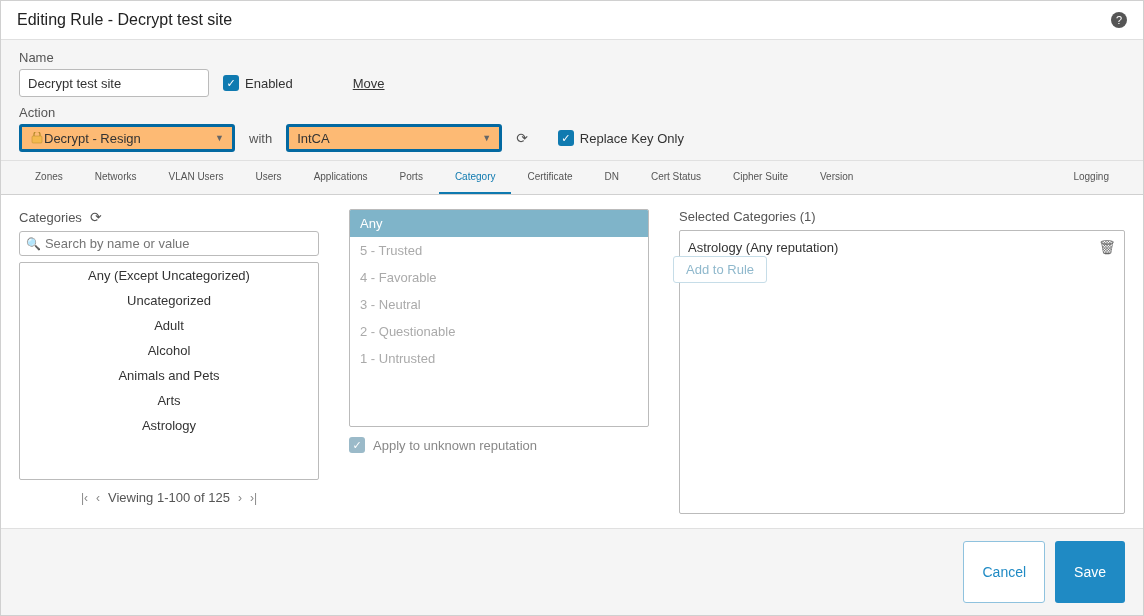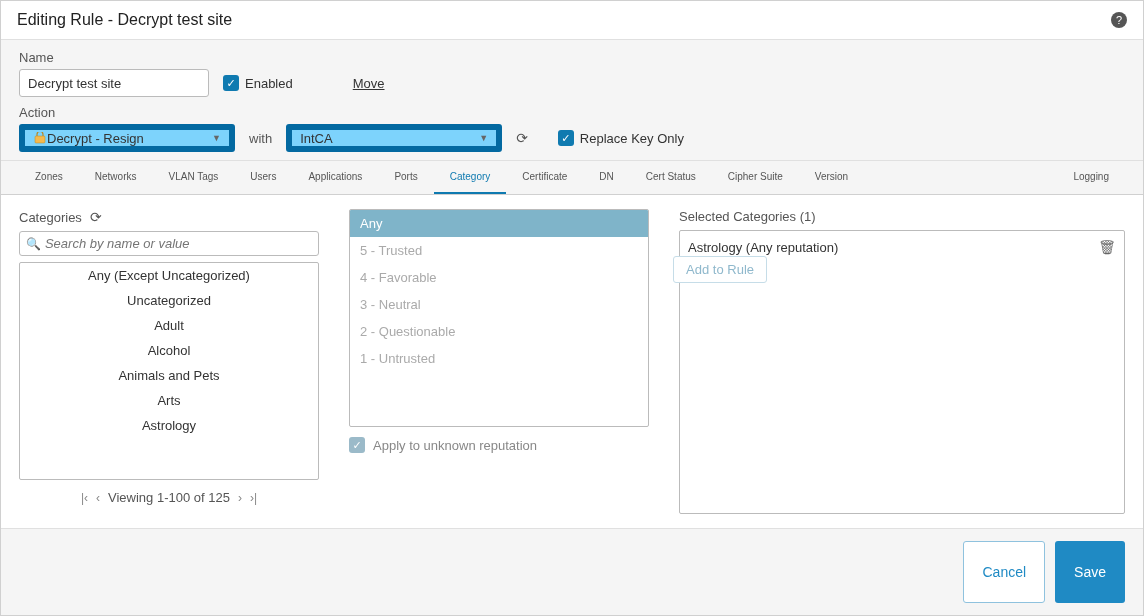--- a/index.html
+++ b/index.html
@@ -78,26 +78,26 @@
       font-size: 11px;
       cursor: pointer;
       flex-shrink: 0;
     }
     .chk.ghost { background: #9bbac9; }
     .chk-label { color: #333; font-size: 13px; }
     .chk-label.ghost { color: #888; }
     .link { color: #333; text-decoration: underline; cursor: pointer; }
     .action-row { margin-top: 8px; }
     .select {
-      border: 6px solid #0369a1;
+      border: 3px solid #0369a1;
       border-radius: 3px;
       padding: 4px 8px;
       font-size: 13px;
       color: #333;
-      background: #7dd3fc;
+      background: #fdba74;
       height: 28px;
       display: flex;
       align-items: center;
       justify-content: space-between;
       cursor: pointer;
     }
     .select .arrow { color: #666; font-size: 9px; margin-left: 6px; }
     .action-select { width: 216px; }
     .ca-select { width: 216px; }
     .refresh-icon {
@@ -158,21 +158,20 @@
       color: #888;
       font-size: 12px;
       margin-right: 4px;
     }
     .search-wrap input {
       border: none;
       outline: none;
       font-size: 13px;
       flex: 1;
       color: #ec4899;
-      font-style: italic;
     }
     .listbox {
       border: 1px solid #bbb;
       border-radius: 2px;
       height: 218px;
       overflow-y: scroll;
       background: #fff;
     }
     .listbox .item {
       padding: 5px 8px;
@@ -319,21 +318,21 @@
           <span class="chk">✓</span>
           <span class="chk-label">Replace Key Only</span>
         </div>
       </div>
     </div>
   </div>
 
   <div class="tabs">
     <div class="tab">Zones</div>
     <div class="tab">Networks</div>
-    <div class="tab">VLAN Tags</div>
+    <div class="tab">VLAN Users</div>
     <div class="tab">Users</div>
     <div class="tab">Applications</div>
     <div class="tab">Ports</div>
     <div class="tab active">Category</div>
     <div class="tab">Certificate</div>
     <div class="tab">DN</div>
     <div class="tab">Cert Status</div>
     <div class="tab">Cipher Suite</div>
     <div class="tab">Version</div>
     <div class="tab-spacer"></div>

